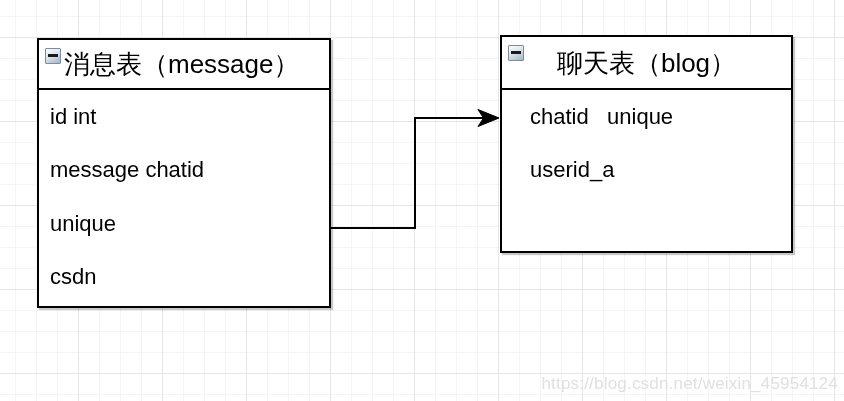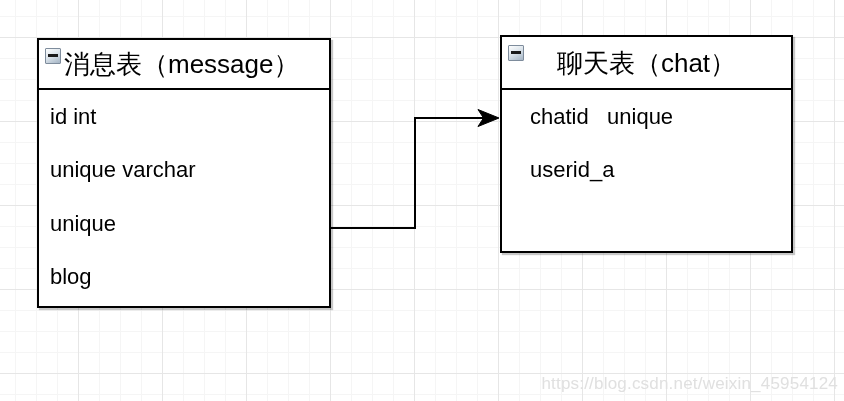--- a/index.html
+++ b/index.html
@@ -102,30 +102,30 @@
 
 <div class="canvas">
 
   <div class="entity" id="entity-message">
     <div class="entity-header">
       <span class="collapse-btn"></span>
       <span class="entity-title">消息表（message）</span>
     </div>
     <div class="entity-body">
       <div class="entity-row">id int</div>
-      <div class="entity-row">unique varchar</div>
+      <div class="entity-row">message chatid</div>
       <div class="entity-row">unique</div>
-      <div class="entity-row">blog</div>
+      <div class="entity-row">csdn</div>
     </div>
   </div>
 
   <div class="entity" id="entity-chat">
     <div class="entity-header">
       <span class="collapse-btn"></span>
-      <span class="entity-title">聊天表（chat）</span>
+      <span class="entity-title">聊天表（blog）</span>
     </div>
     <div class="entity-body">
       <div class="entity-row">chatid   unique</div>
       <div class="entity-row">userid_a</div>
     </div>
   </div>
 
   <svg class="connector-layer" viewBox="0 0 844 401">
     <polyline points="331,228 415,228 415,118 487,118" fill="none" stroke="#000000" stroke-width="2"></polyline>
     <polygon points="499,118 478,109.5 483.5,118 478,126.5" fill="#000000" stroke="#000000" stroke-width="1"></polygon>

